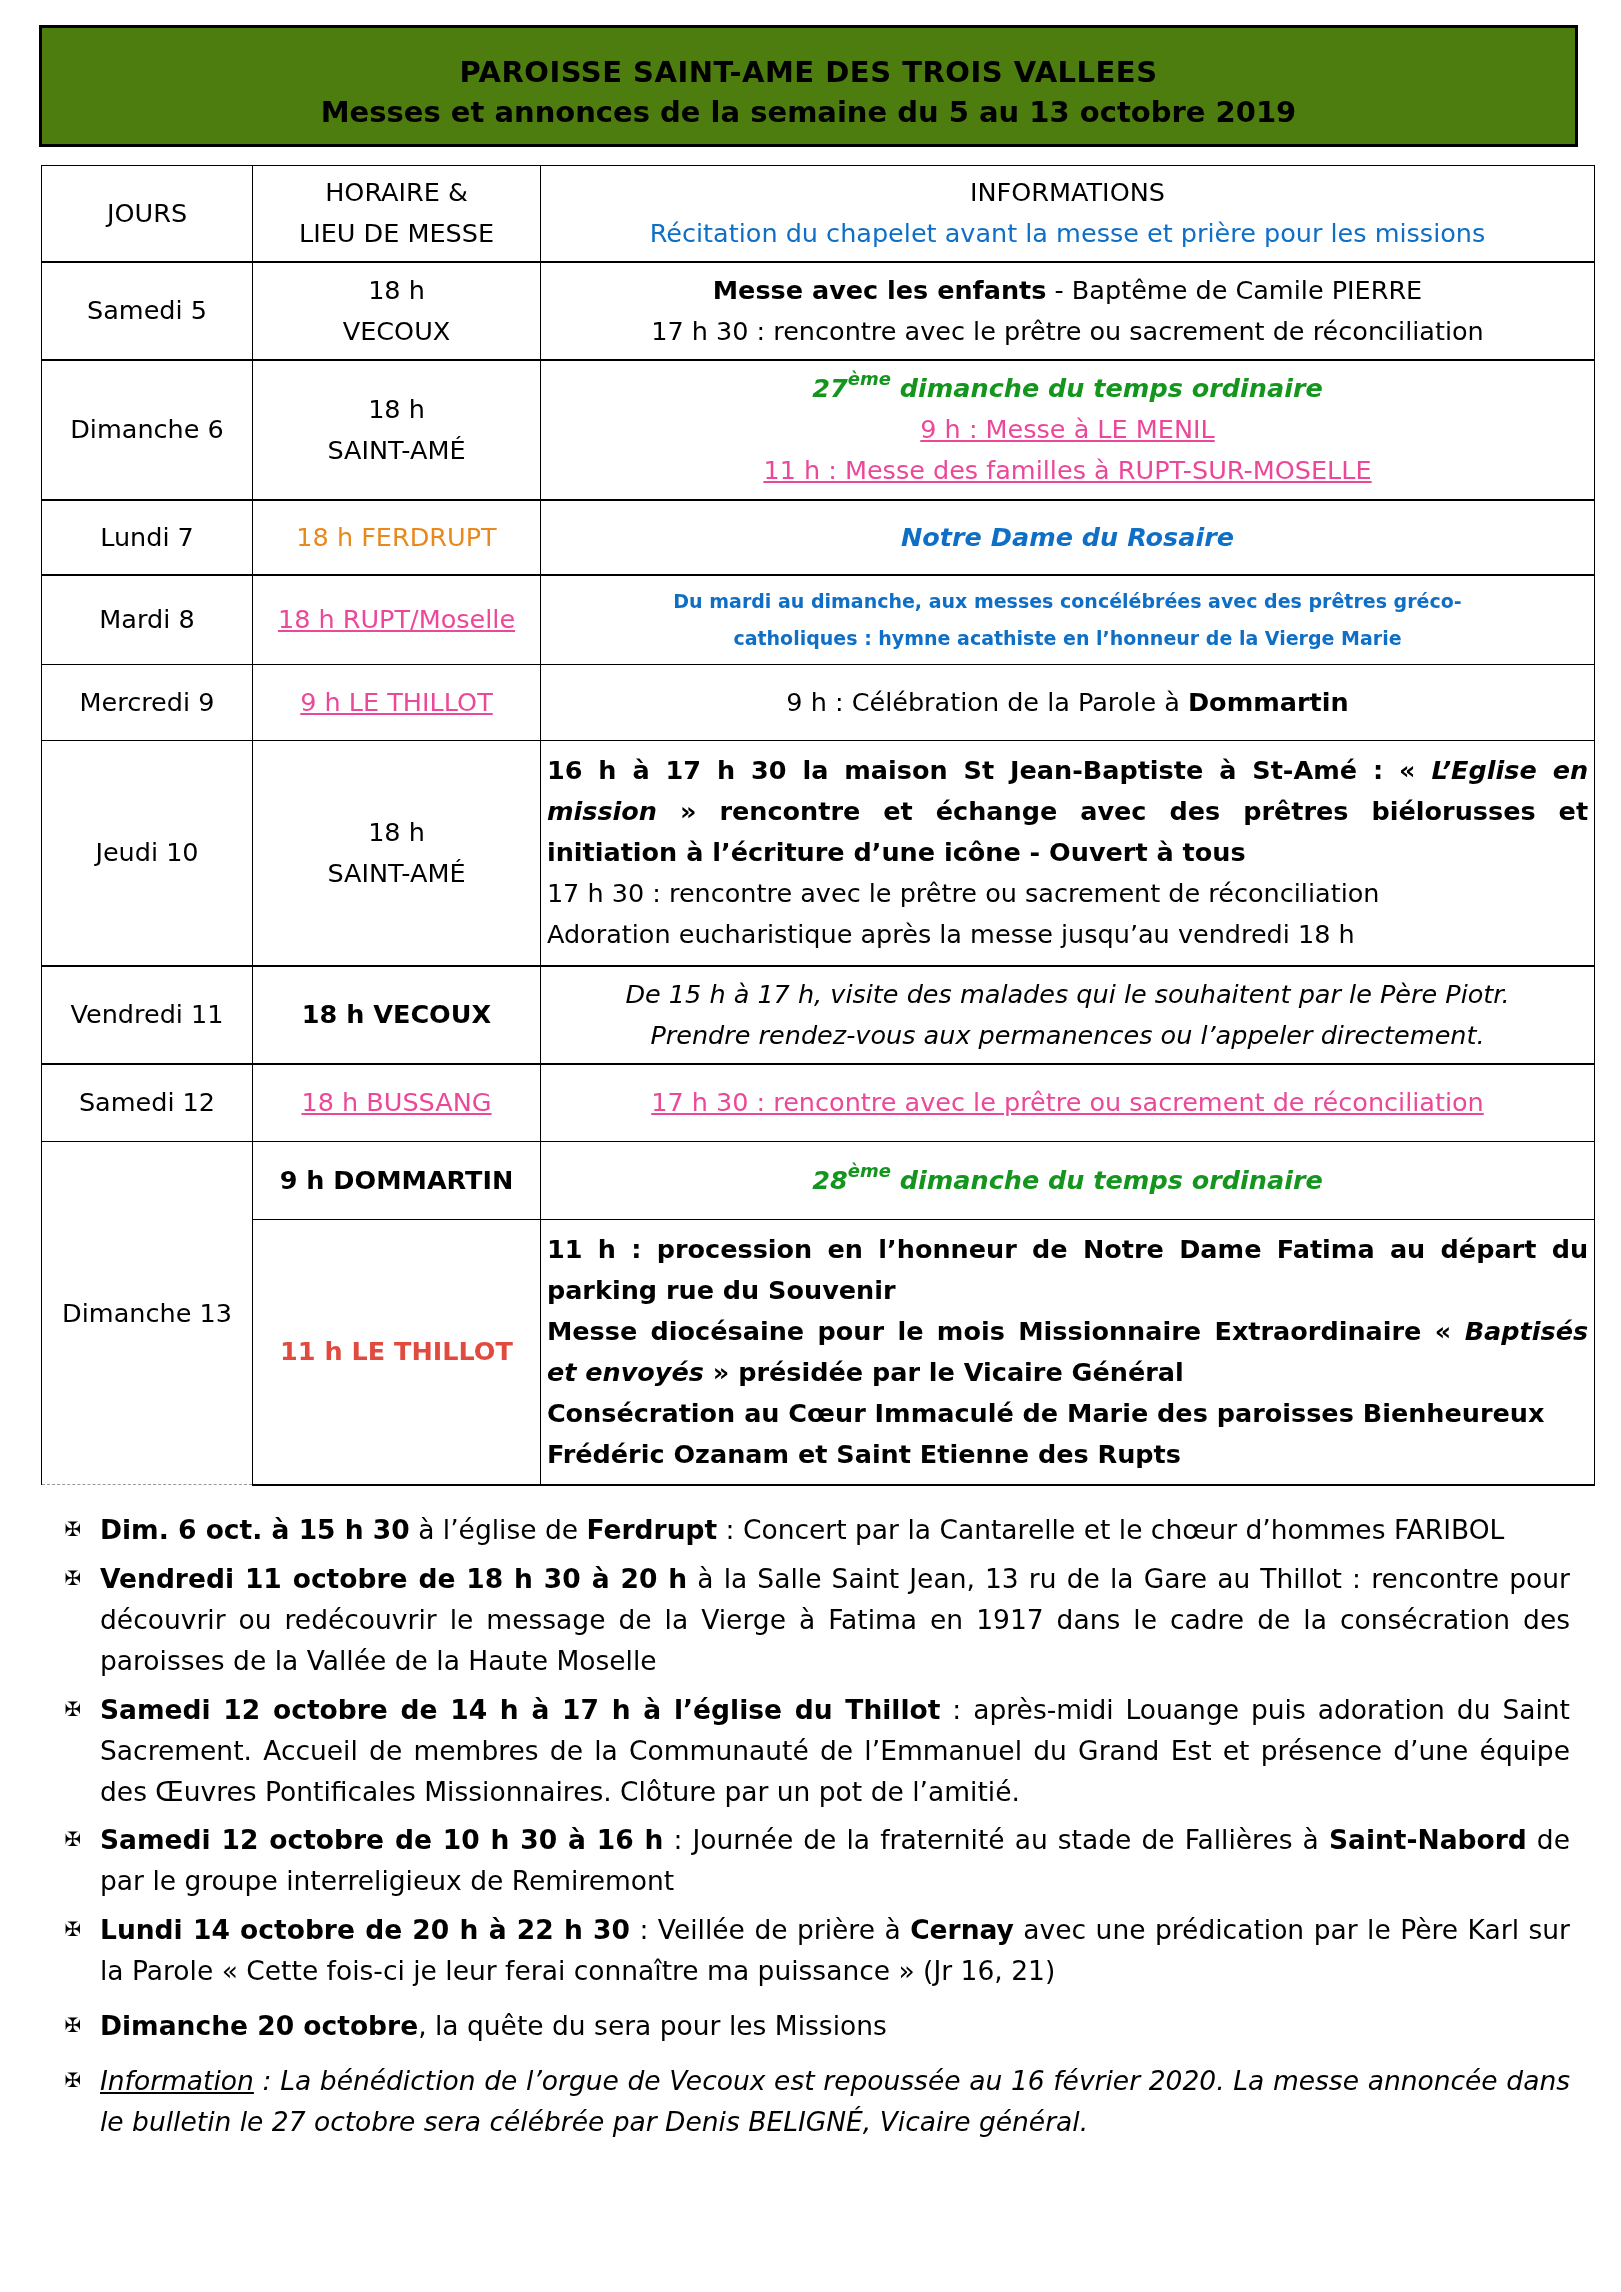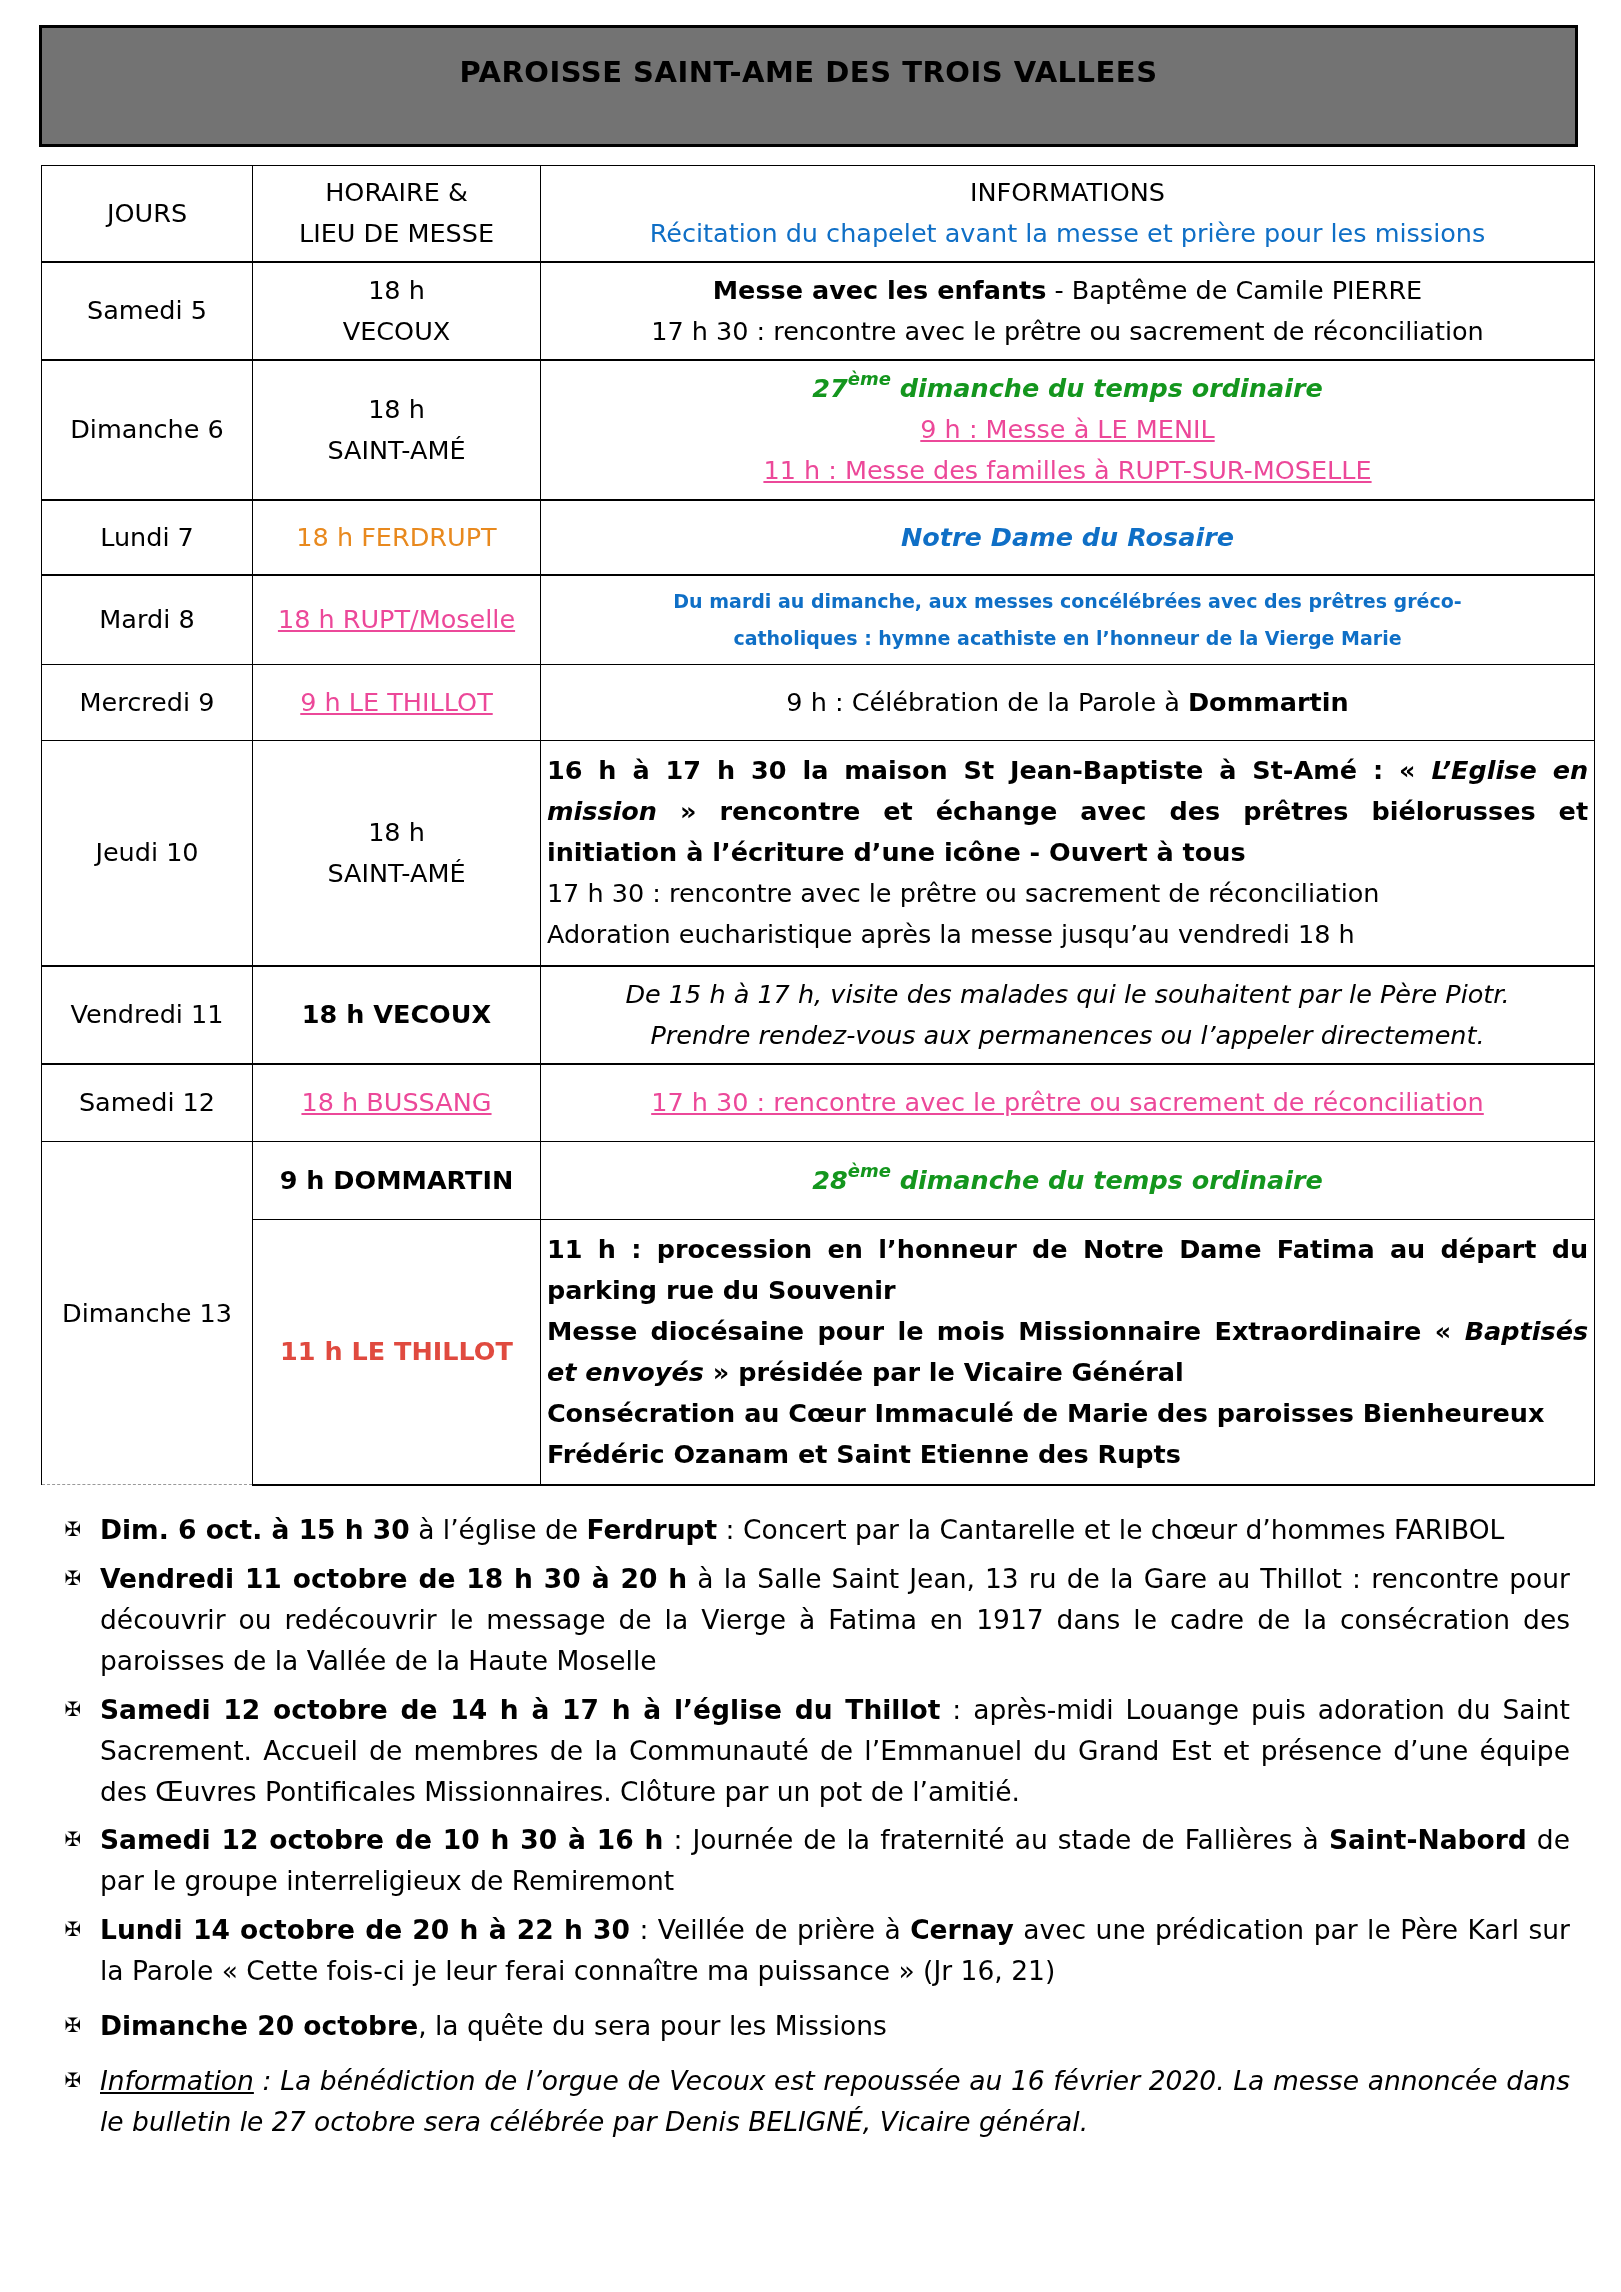--- a/index.html
+++ b/index.html
@@ -1,20 +1,20 @@
 <!DOCTYPE html>
 <html><head>
 <meta charset="utf-8">
 <style>
   html, body { margin:0; padding:0; background:#ffffff; }
   body { width:1621px; height:2293px; position:relative; overflow:hidden;
          font-family:"DejaVu Sans", sans-serif; color:#000; }
 
   .header-box { position:absolute; left:39px; top:24.5px; width:1539px; height:122px;
-    background:#737373; border:3.9px solid #000; box-sizing:border-box;
+    background:#4d7c0f; border:3.9px solid #000; box-sizing:border-box;
     text-align:center; }
   .header-title { margin-top:27.4px; font-size:29px; font-weight:bold; letter-spacing:0.5px; }
   .header-sub { margin-top:5.9px; font-size:29px; font-weight:bold; }
 
   table.sched { position:absolute; left:41px; top:165px; width:1553px;
     border-collapse:collapse; table-layout:fixed; }
   table.sched td { border:1.5px solid #000; text-align:center; vertical-align:middle;
     font-size:25.5px; padding:0 5.9px; line-height:41px; }
   table.sched tr.thick td { border-bottom:2.9px solid #000; }
   col.c1 { width:211px; } col.c2 { width:288px; } col.c3 { width:1054px; }
@@ -36,20 +36,21 @@
   .section-title { font-size:26.5px; text-decoration:underline; margin-bottom:19.6px; }
   .bullet { position:relative; padding-left:39px; font-size:26.5px; line-height:41px; margin-bottom:7.8px; text-align:justify; }
   .bullet .cross { position:absolute; left:0; top:0; font-size:19.6px; width:23.5px; text-align:center; }
   .u { text-decoration:underline; }
 </style>
 </head>
 <body>
 
 <div class="header-box">
   <div class="header-title">PAROISSE SAINT-AME DES TROIS VALLEES</div>
+  <div class="header-sub">Messes et annonces de la semaine du 5 au 13 octobre 2019</div>
 </div>
 
 <table class="sched">
   <colgroup>
       <col class="c1">
       <col class="c2">
       <col class="c3">
     </colgroup>
   <tbody>
       <tr class="thick" style="height:96px">

